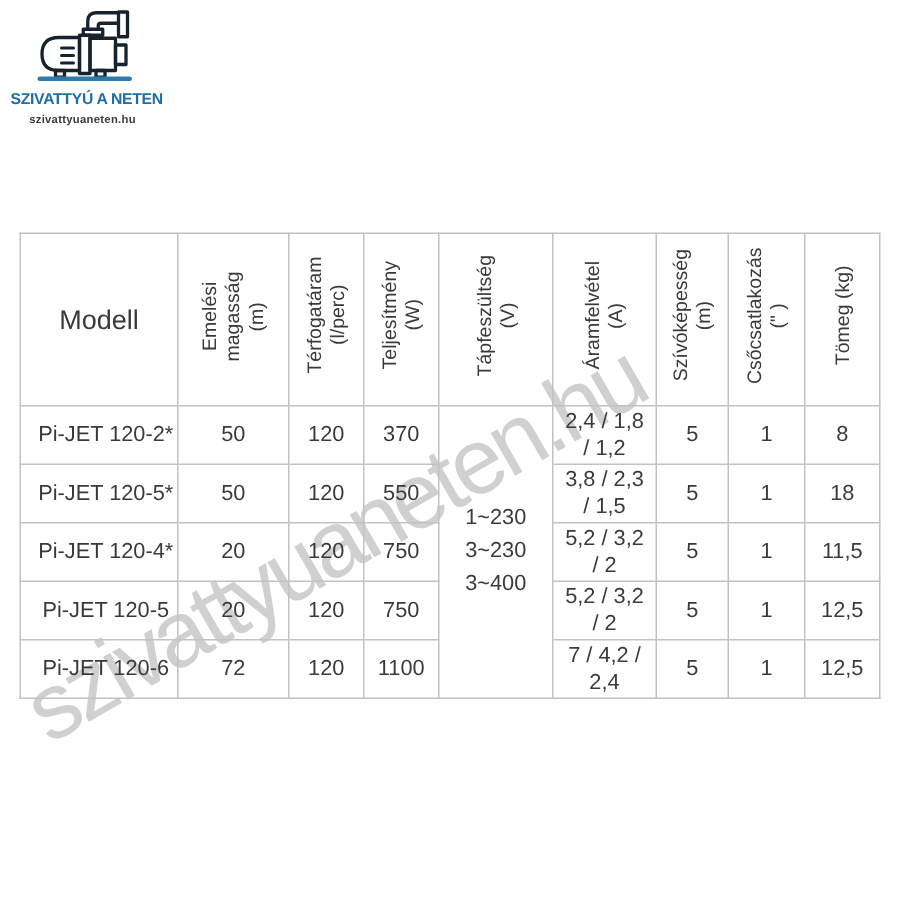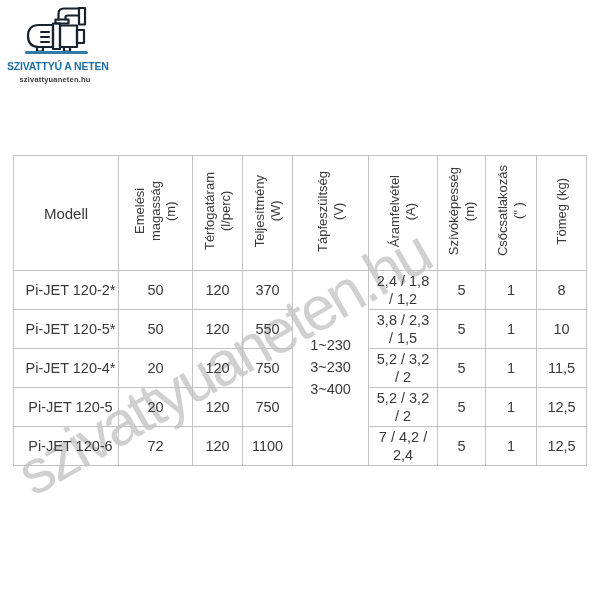--- a/index.html
+++ b/index.html
@@ -35,21 +35,21 @@
     border-collapse:collapse;table-layout:fixed;color:#3a3a3a;background:transparent;
   }
   .spec th,.spec td{
     border:1px solid #c2c2c2;text-align:center;vertical-align:middle;
     padding:0;font-weight:400;background:transparent;
   }
   .spec thead tr{height:115px;}
   .spec tbody tr{height:39px;}
   .spec td{font-size:14.5px;}
   td.model{text-align:center;padding-left:9px;font-size:14.5px;}
-  th.modell-th{font-size:15px;}
+  th.modell-th{font-size:18px;}
   .vtext{
     display:inline-block;writing-mode:vertical-rl;transform:rotate(180deg);
     white-space:pre-line;line-height:1.2;font-size:13px;text-align:center;
     letter-spacing:0;
   }
   td.voltage{white-space:pre-line;line-height:1.5;}
   td.current{white-space:pre-line;line-height:1.25;}
 </style>
 </head>
 <body>
@@ -134,21 +134,21 @@
       </tr>
       <tr>
         <td class="model">Pi-JET 120-5*</td>
         <td>50</td>
         <td>120</td>
         <td>550</td>
         <td class="current">3,8 / 2,3
 / 1,5</td>
         <td>5</td>
         <td>1</td>
-        <td>10</td>
+        <td>18</td>
       </tr>
       <tr>
         <td class="model">Pi-JET 120-4*</td>
         <td>20</td>
         <td>120</td>
         <td>750</td>
         <td class="current">5,2 / 3,2
 / 2</td>
         <td>5</td>
         <td>1</td>

